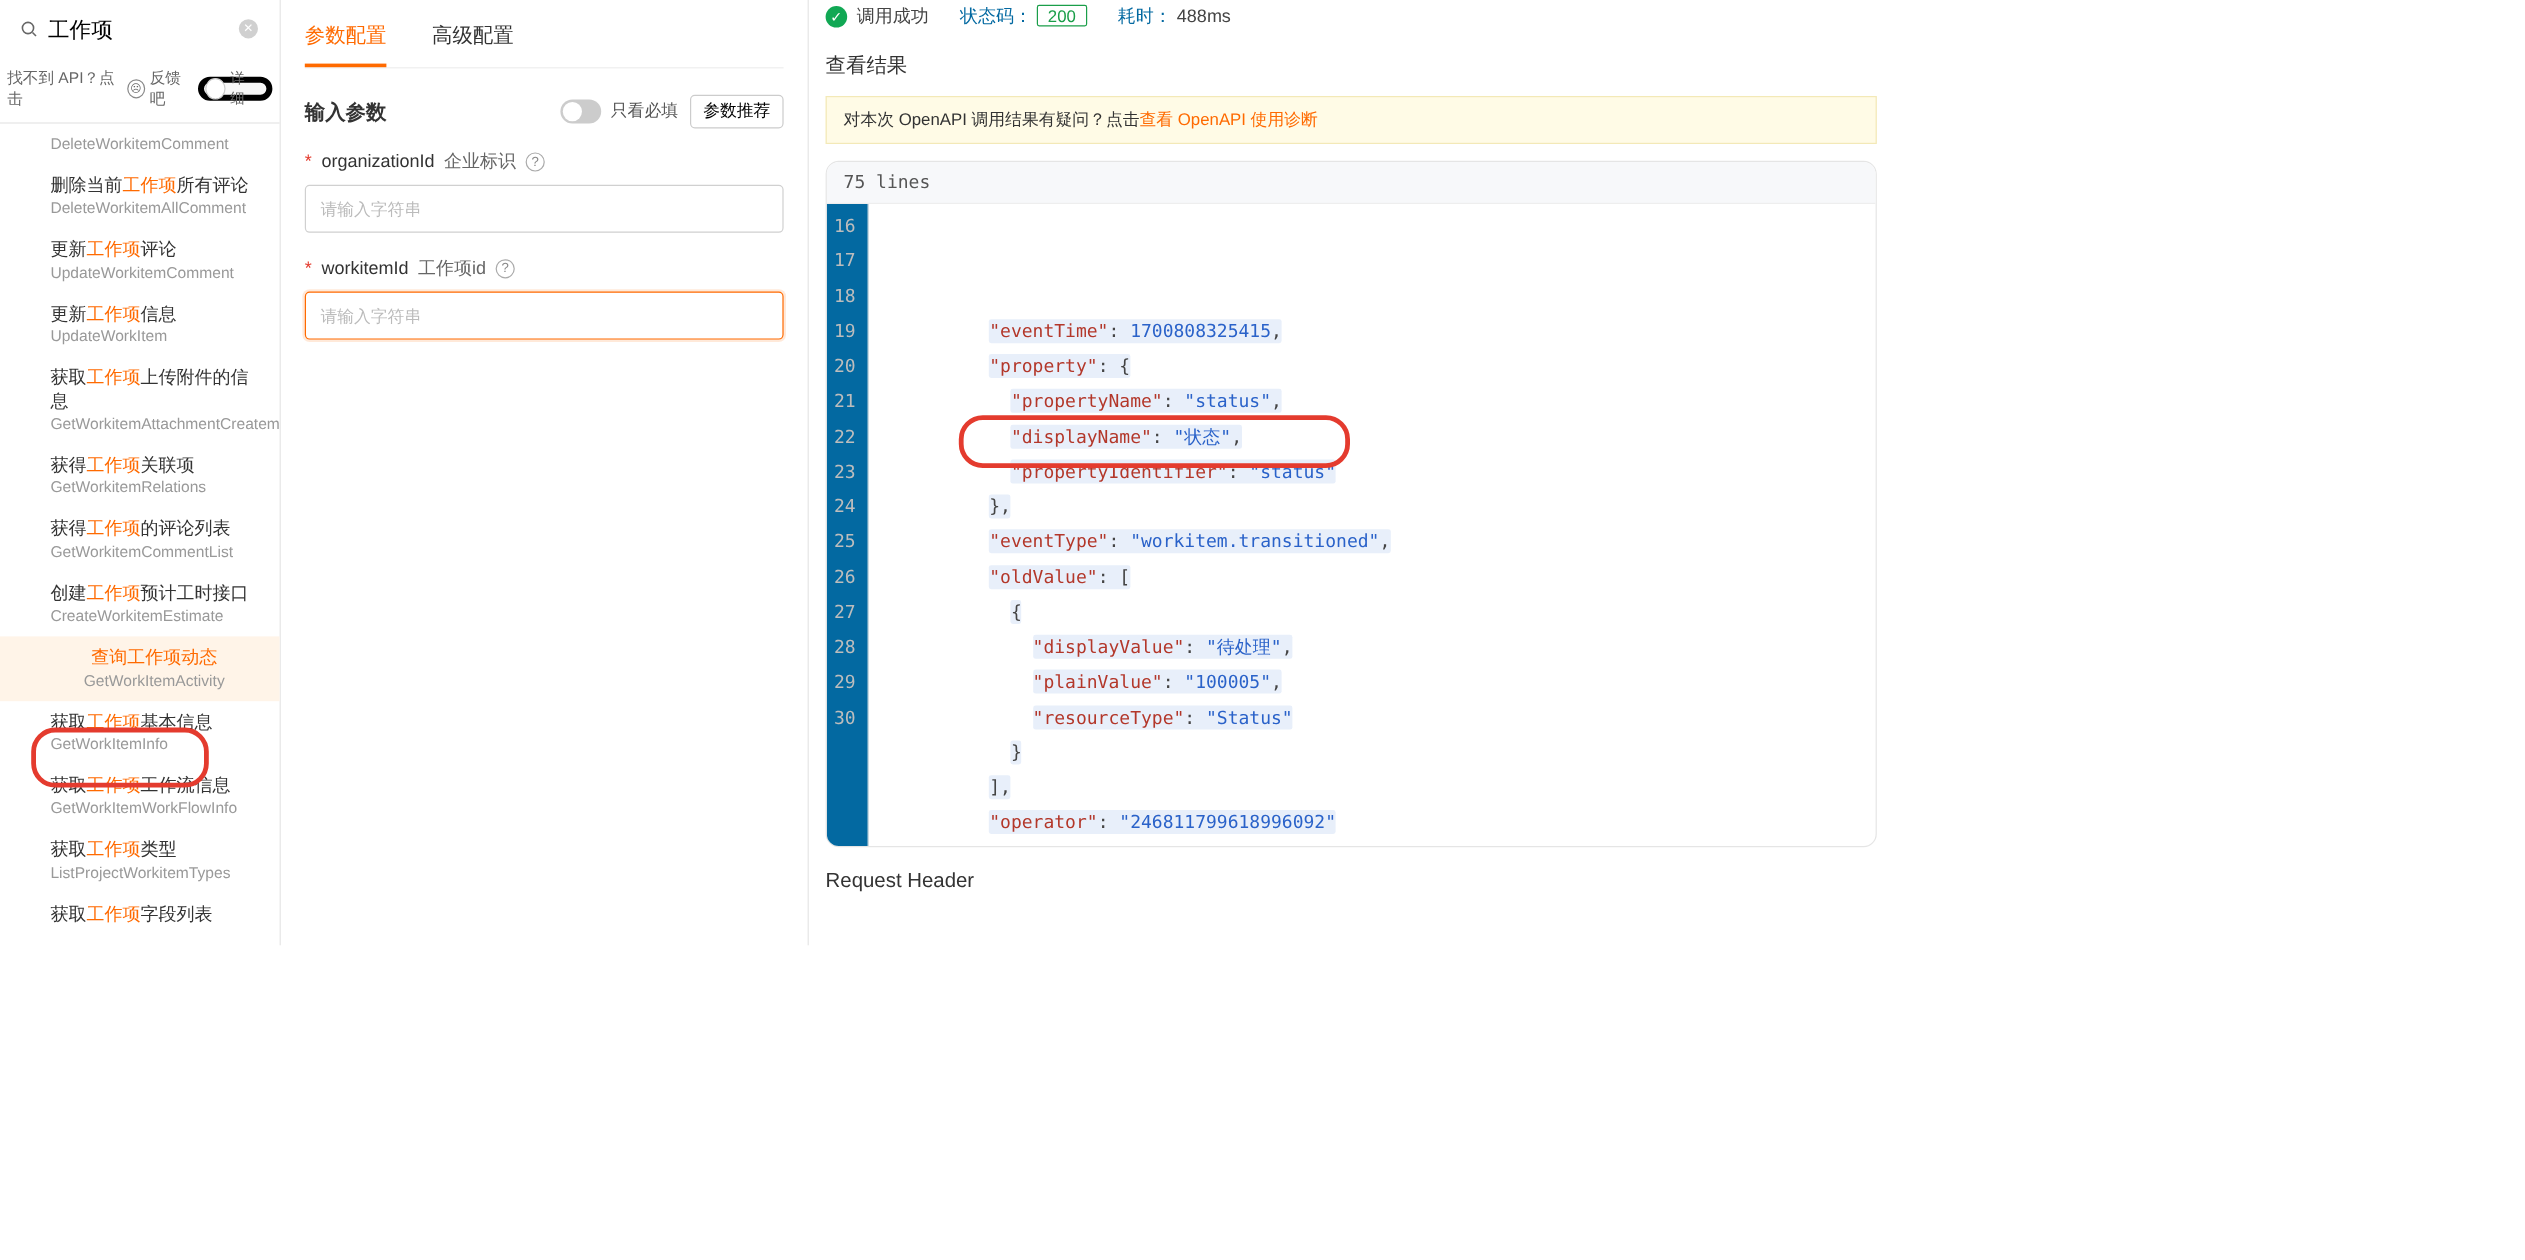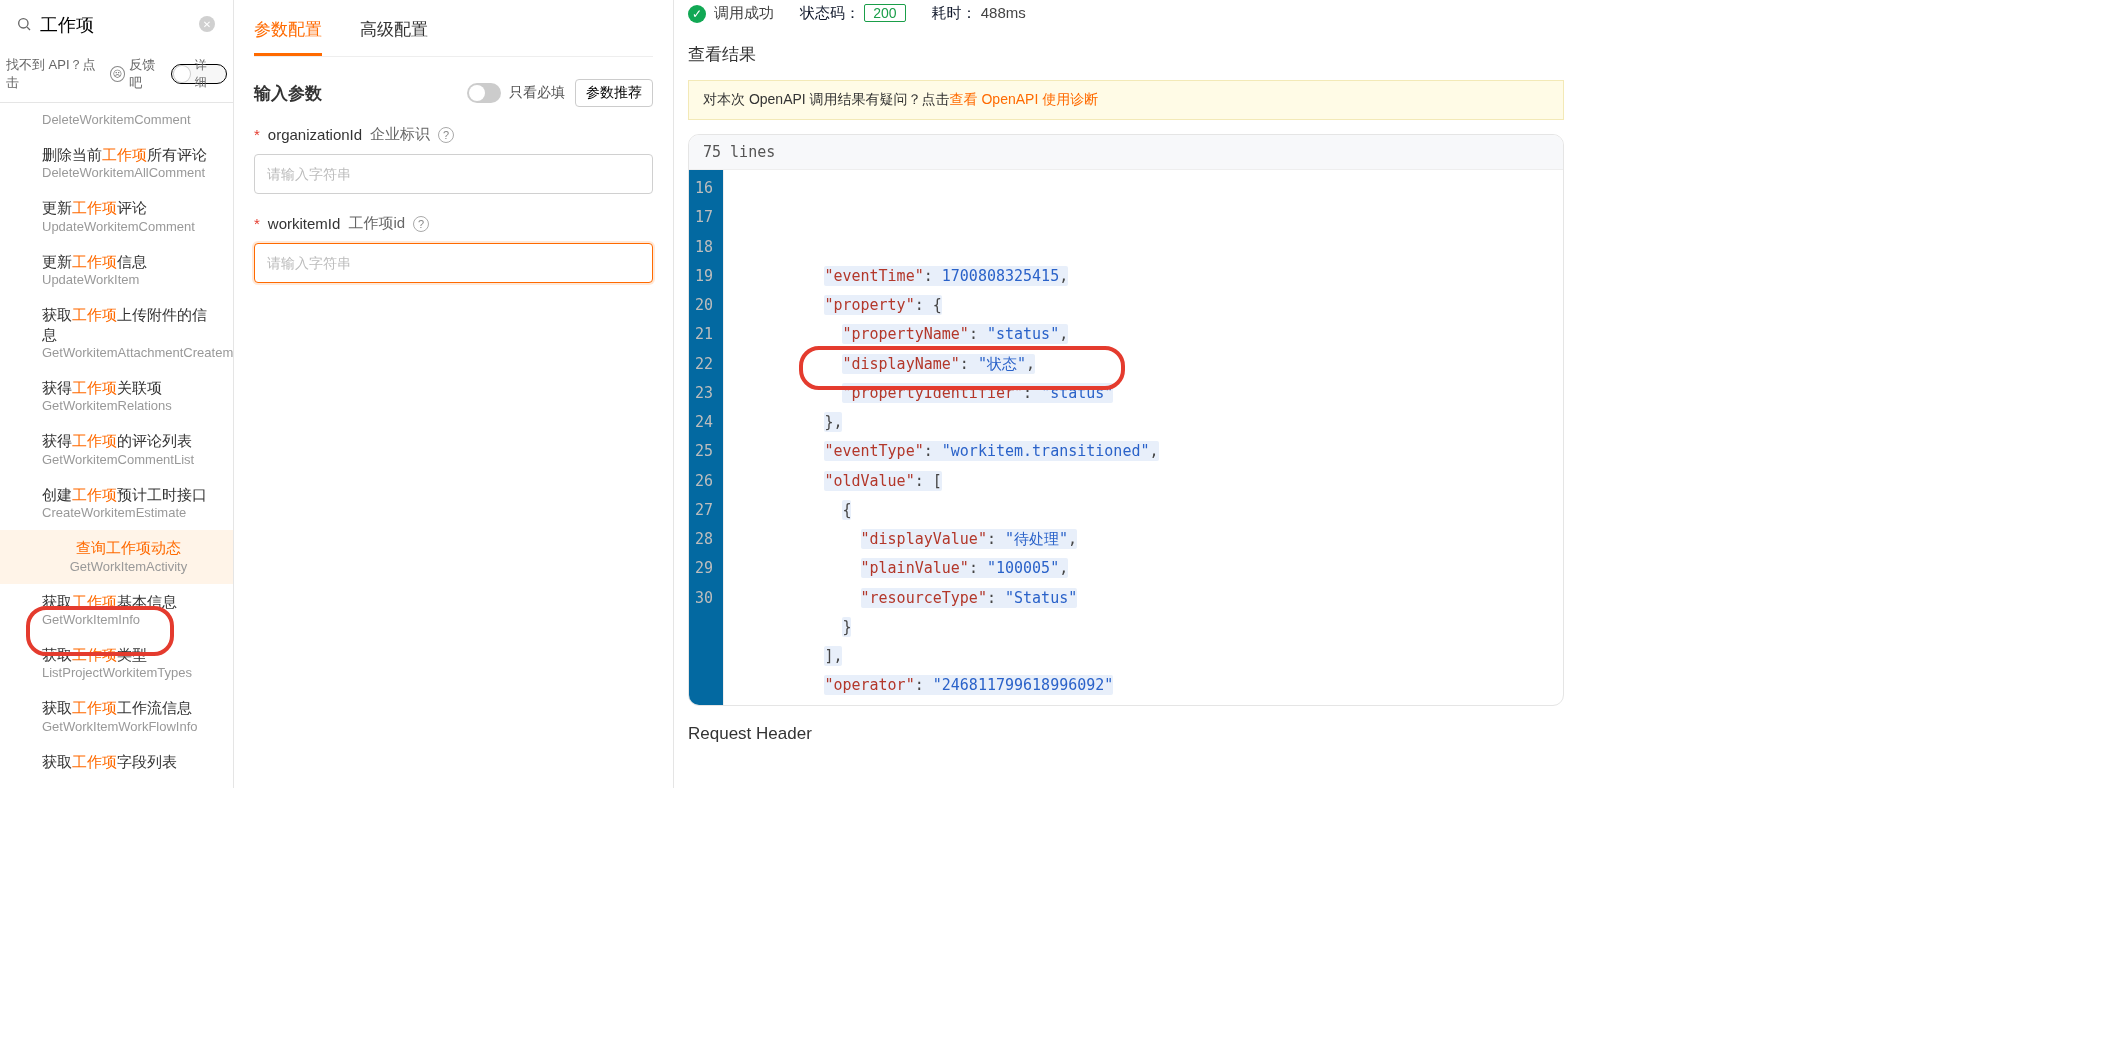--- a/index.html
+++ b/index.html
@@ -65,21 +65,21 @@
   }
   .hint-row .face {
     width: 16px; height: 16px;
     border: 1.5px solid #888; border-radius: 50%;
     display: inline-flex; align-items:center; justify-content:center;
     font-size: 9px;
   }
   .detail-toggle {
     margin-left: auto;
     display: inline-flex; align-items: center;
-    border: 1px solid #000000;
+    border: 5px solid #000000;
     border-radius: 12px;
     height: 20px;
     padding-right: 8px;
     font-size: 12px;
     color: #666;
     background: #f7f7f7;
   }
   .detail-toggle::before {
     content: "";
     width: 16px; height: 16px;
@@ -184,21 +184,21 @@
   }
   .status-ok {
     display:inline-flex;align-items:center;justify-content:center;
     width:18px;height:18px;border-radius:50%;
     background:#11a854;color:#fff;font-size:12px;
   }
   .status-code-box {
     border: 1px solid #1a9e49; color:#1a9e49;
     padding: 0 8px; border-radius: 2px; font-size: 14px;
   }
-  .label-gray { color:#0f172a; font-size: 15px; font-family: Liberation Serif, serif; }
+  .label-gray { color:#0369a1; font-size: 15px; font-family: Liberation Serif, serif; }
 
   .result h3 { font-size: 17px; font-weight: 500; margin: 4px 0 14px; }
   .note-box {
     background: #fffbe6;
     border: 1px solid #f3e9b7;
     padding: 10px 14px;
     font-size: 14px;
     margin-bottom: 14px;
   }
   .note-box a { color: #ff6a00; text-decoration: none; }
@@ -290,26 +290,26 @@
       </div>
       <div class="api-item active">
         <div class="title-cn">查询<b>工作项</b>动态</div>
         <div class="title-en">GetWorkItemActivity</div>
       </div>
       <div class="api-item">
         <div class="title-cn">获取<b>工作项</b>基本信息</div>
         <div class="title-en">GetWorkItemInfo</div>
       </div>
       <div class="api-item">
+        <div class="title-cn">获取<b>工作项</b>工作流信息</div>
+        <div class="title-en">GetWorkItemWorkFlowInfo</div>
+      </div>
+      <div class="api-item">
         <div class="title-cn">获取<b>工作项</b>类型</div>
         <div class="title-en">ListProjectWorkitemTypes</div>
-      </div>
-      <div class="api-item">
-        <div class="title-cn">获取<b>工作项</b>工作流信息</div>
-        <div class="title-en">GetWorkItemWorkFlowInfo</div>
       </div>
       <div class="api-item">
         <div class="title-cn">获取<b>工作项</b>字段列表</div>
       </div>
     </div>
 </div>
 
 <div class="middle">
   <div class="tabs" id="tabs">
       <div class="tab active">参数配置</div>

